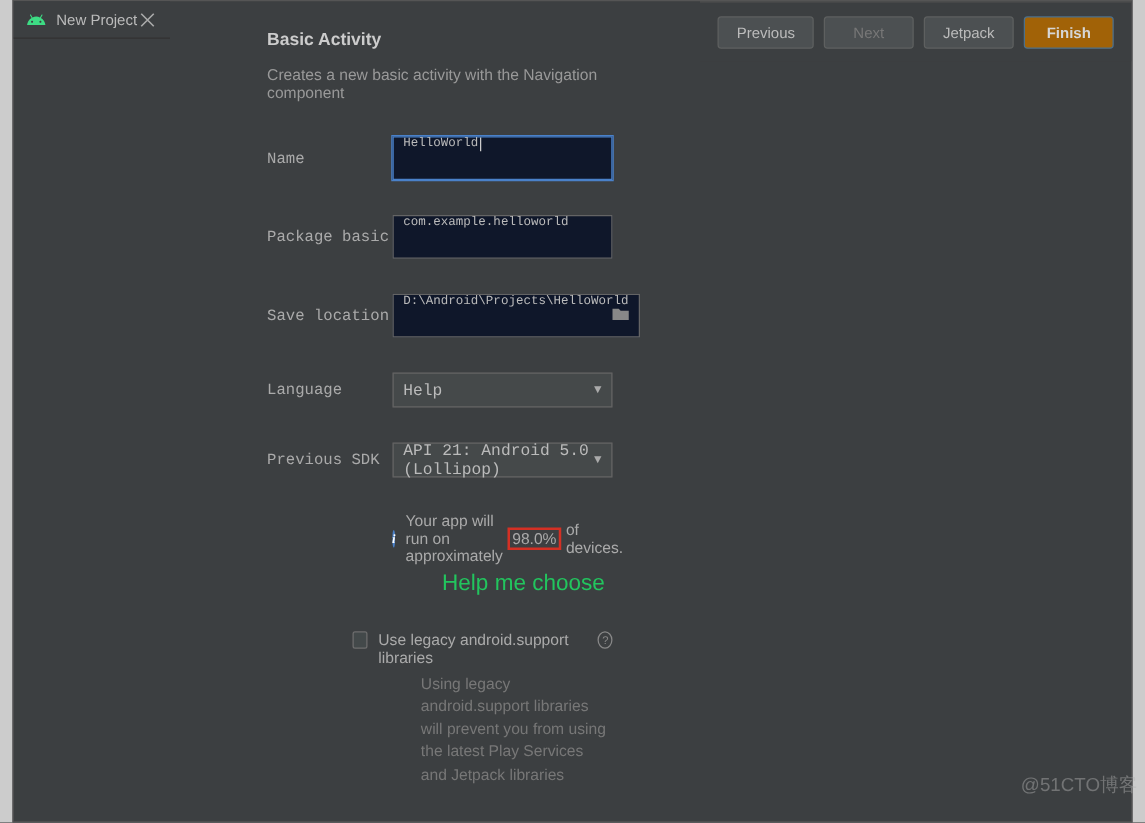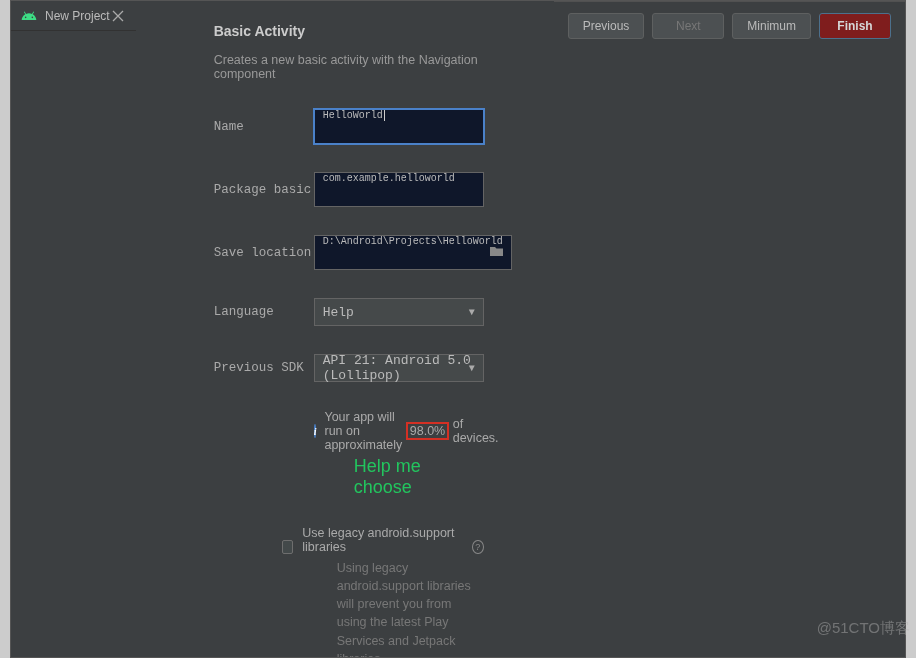--- a/index.html
+++ b/index.html
@@ -159,21 +159,21 @@
       display: inline-block;
     }
     .link {
       color: #22c55e;
       cursor: pointer;
       margin-left: 40px;
       font-size: 18px;
     }
     .legacy-row {
       display: flex;
-      align-items: flex-end;
+      align-items: flex-start;
       margin-left: 68px;
       margin-top: 28px;
       font-size: 12.5px;
       color: #aaa;
     }
     .checkbox {
       width: 14px;
       height: 14px;
       border: 1px solid #6e6e6e;
       background: #43494a;
@@ -218,21 +218,21 @@
       font-size: 12px;
       border-radius: 3px;
       cursor: pointer;
       padding: 0 14px;
     }
     .btn:disabled {
       color: #777;
       cursor: default;
     }
     .btn-primary {
-      background: #7f1d1d;
+      background: #a16207;
       border-color: #4c708c;
       color: #d6d6d6;
       font-weight: bold;
     }
     .watermark {
       position: absolute;
       right: 6px;
       bottom: 20px;
       color: rgba(180,180,180,0.45);
       font-size: 15px;
@@ -327,18 +327,18 @@
       <span>Use legacy android.support libraries</span>
       <span class="help-icon">?</span>
     </div>
     <div class="legacy-help">Using legacy android.support libraries will prevent you from using the latest Play Services and Jetpack libraries</div>
 
   </div>
 
   <div class="footer">
     <button class="btn">Previous</button>
     <button class="btn" disabled="">Next</button>
-    <button class="btn">Minimum</button>
+    <button class="btn">Jetpack</button>
     <button class="btn btn-primary">Finish</button>
   </div>
 </div>
 
 <div class="watermark">@51CTO博客</div>
 
 </body></html>

